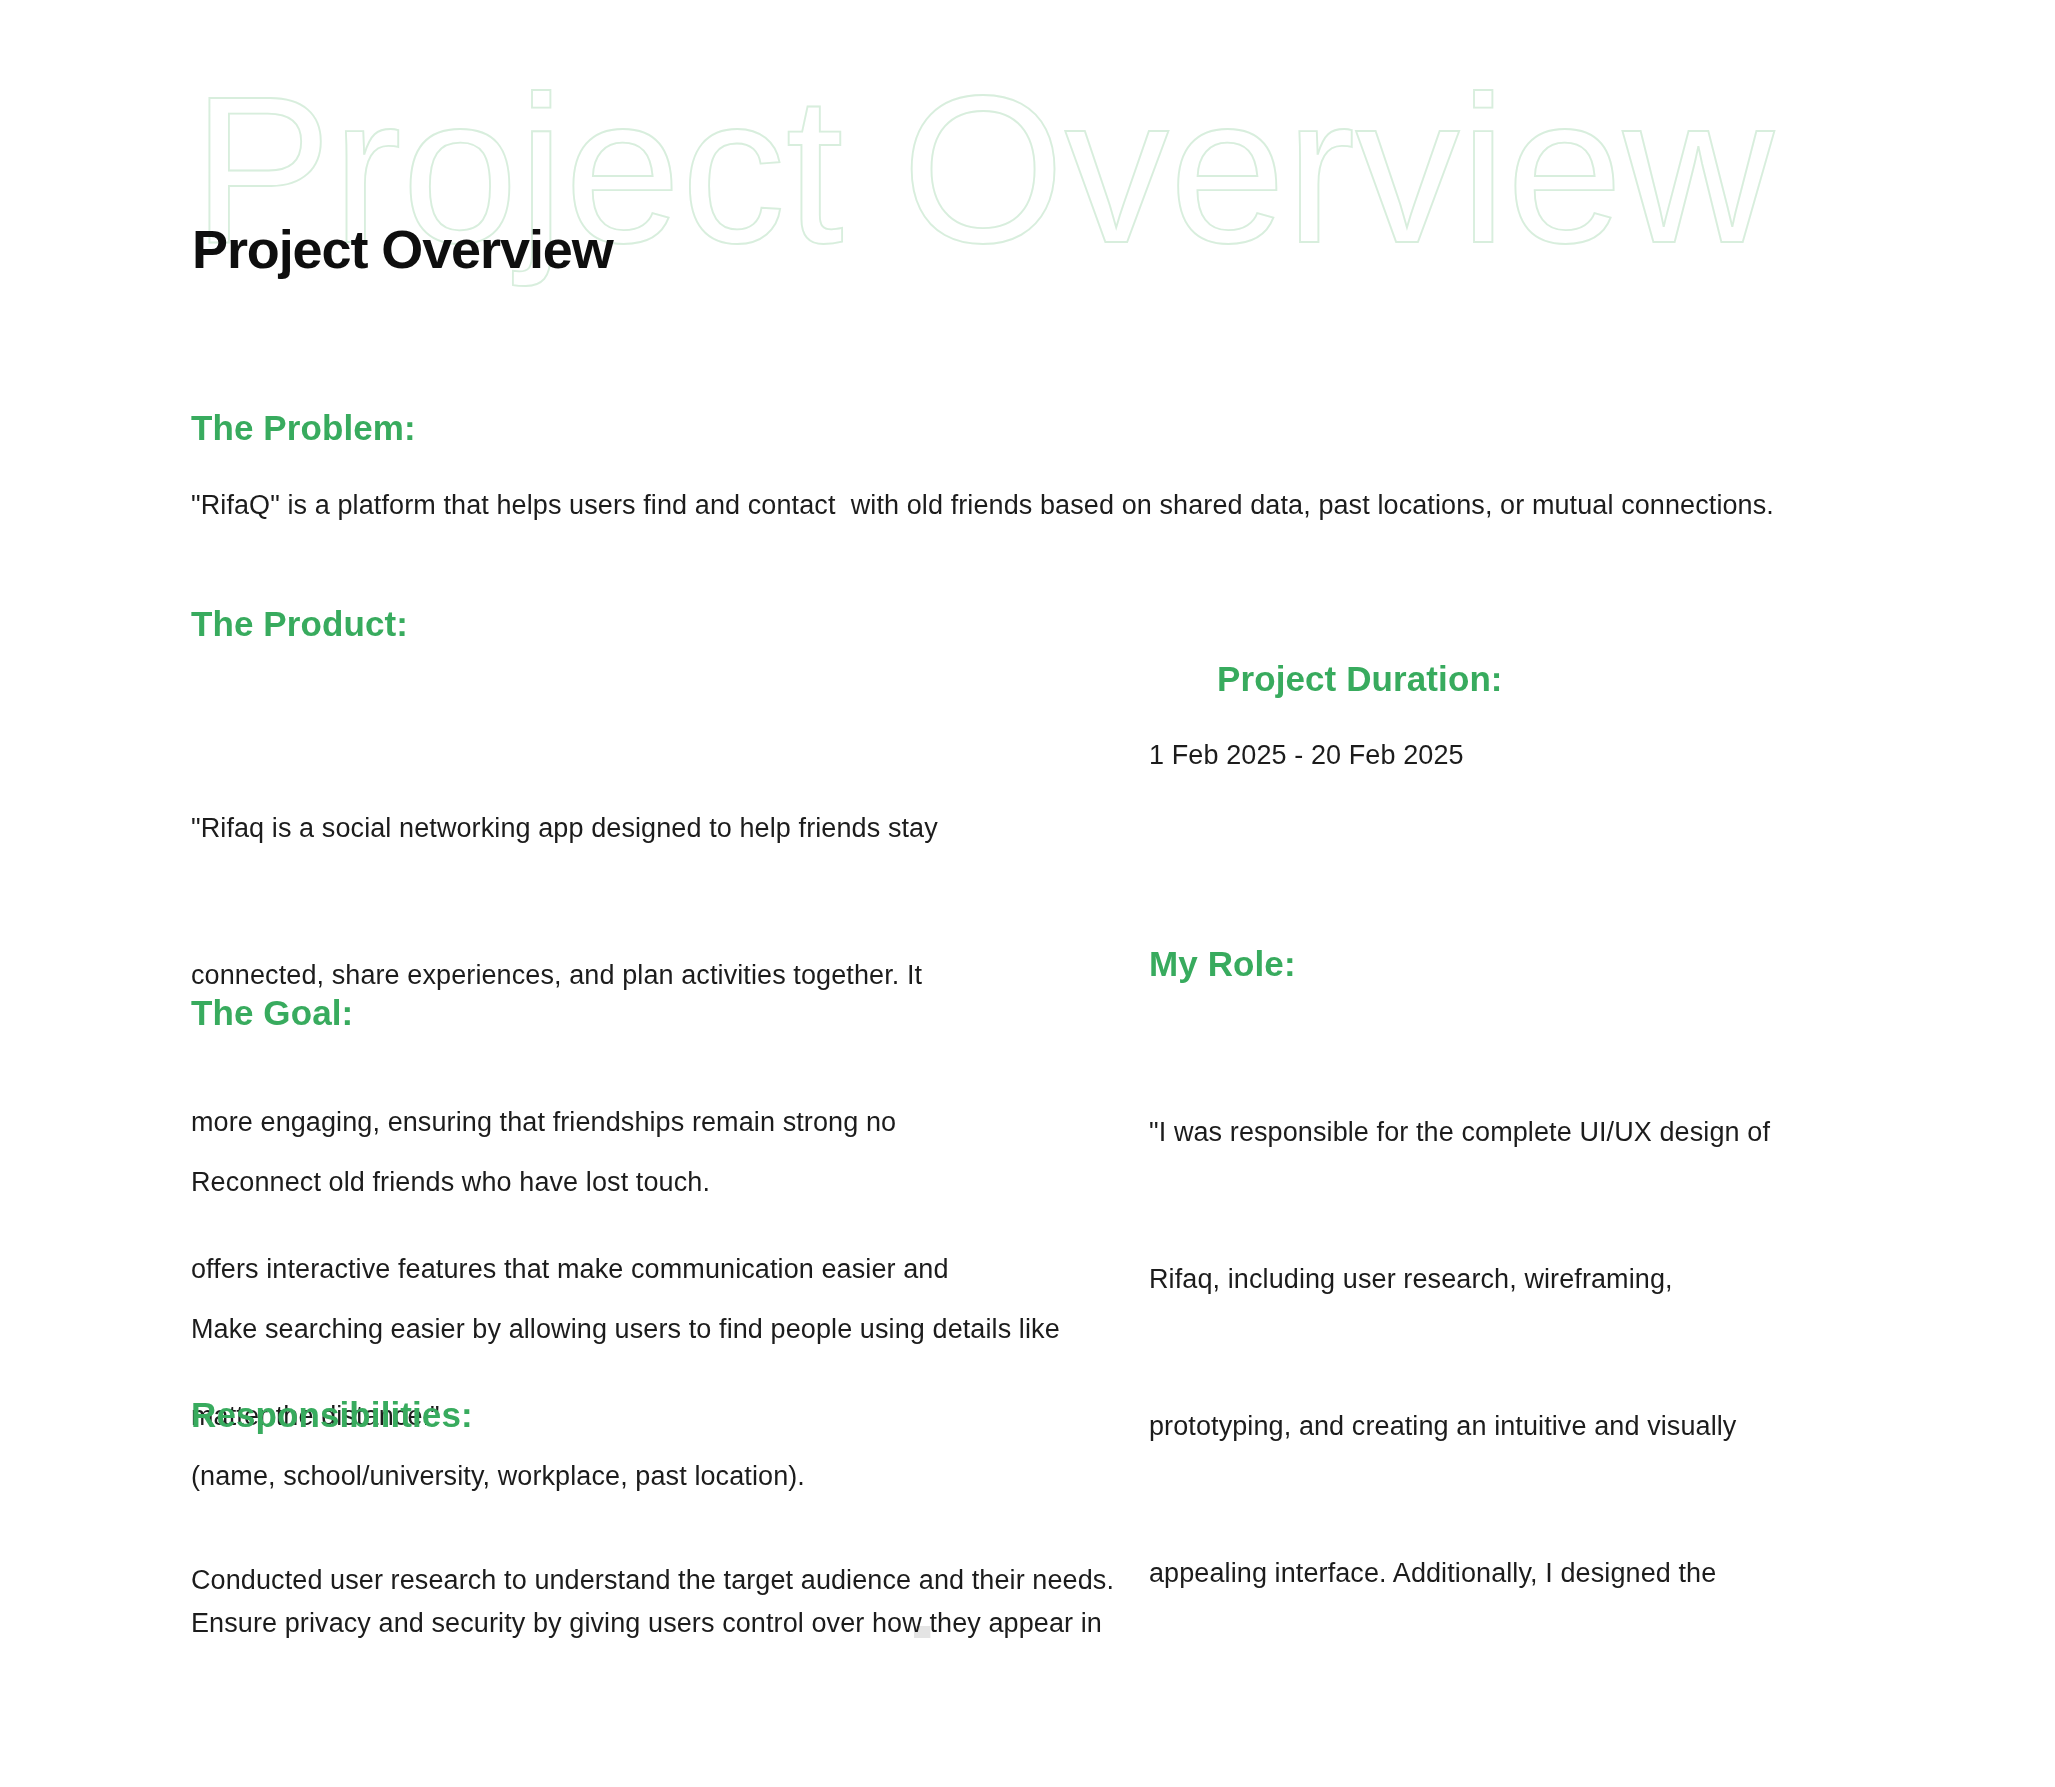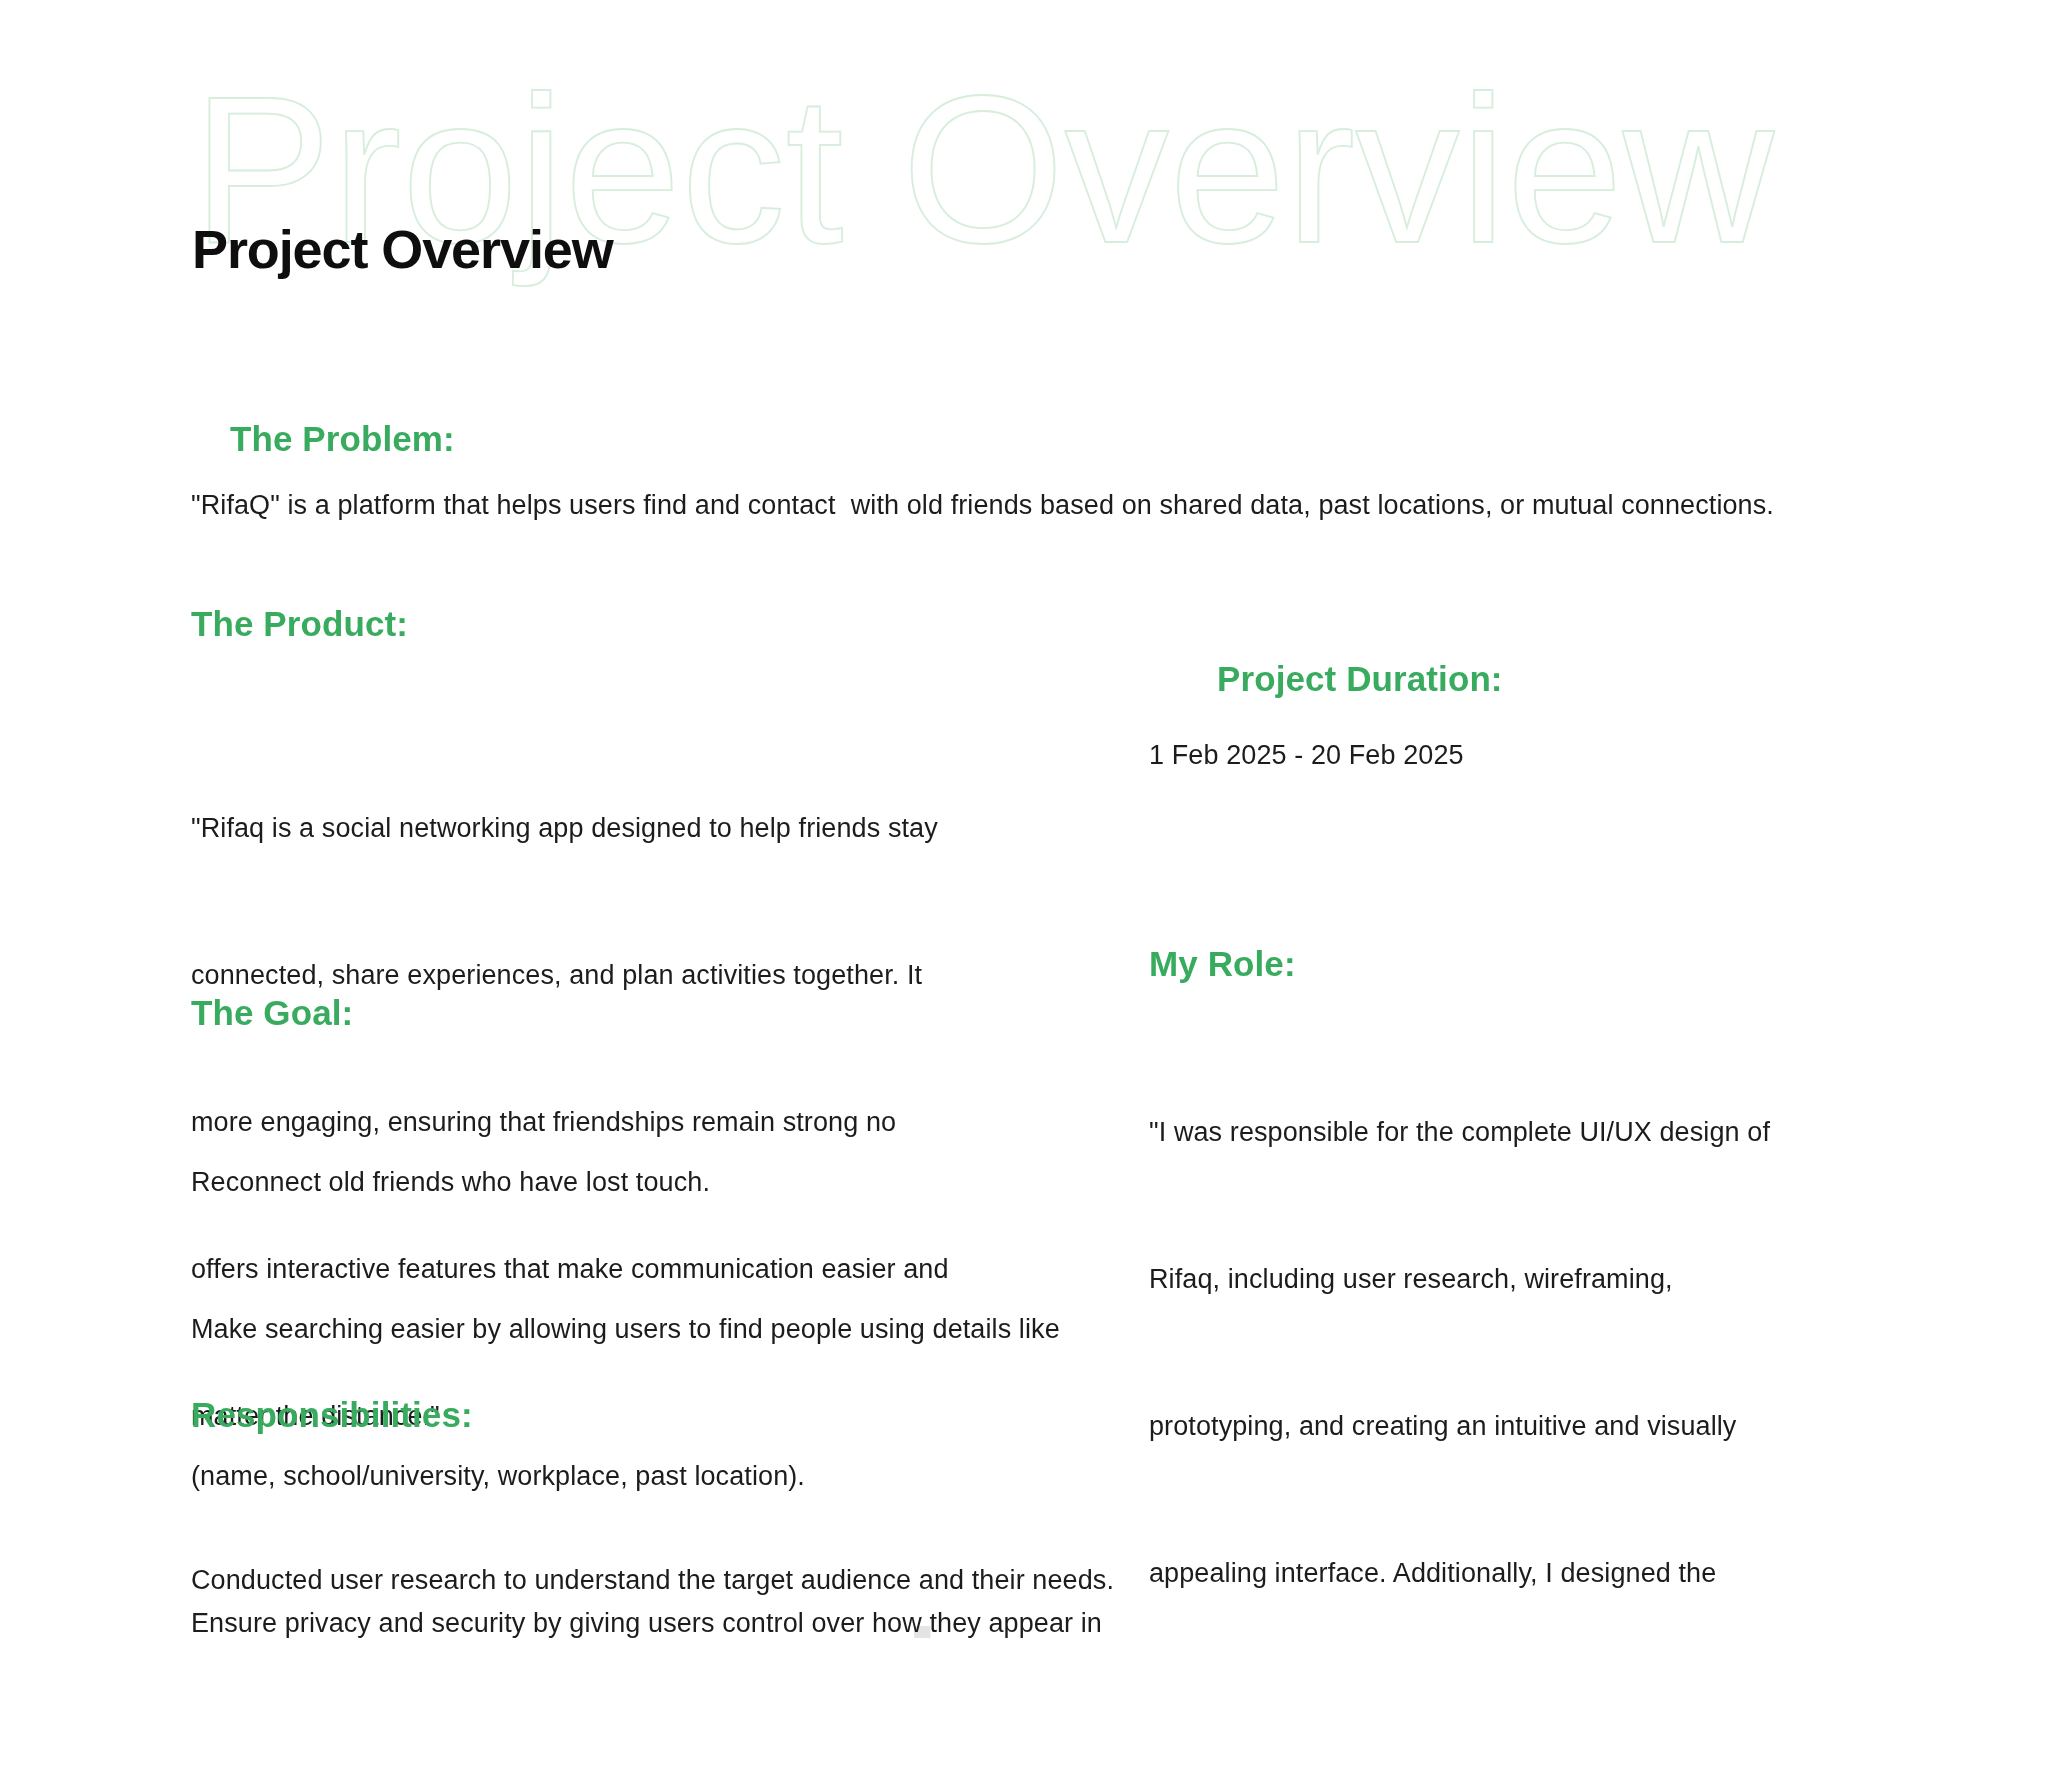--- a/index.html
+++ b/index.html
@@ -34,21 +34,21 @@
   .green-heading {
     font-size: 35px; font-weight: 700; letter-spacing: 0.1px;
     color: #38ab5e; white-space: nowrap;
   }
   .body-text {
     font-size: 27px; font-weight: 400; letter-spacing: 0.1px;
     color: #1c1c1c; white-space: pre-wrap; line-height: 49px;
   }
   .line { white-space: pre; line-height: 49px; }
   
-  #problem-heading   { left: 191px;  top: 419px; margin-left: 39px; }
+  #problem-heading   { left: 191px;  top: 408px; }
   #problem-body      { left: 191px;  top: 481px; width: 1703px; }
   #product-heading   { left: 191px;  top: 604px; }
   #product-body      { left: 191px;  top: 706px; width: 999px; }
   #goal-heading      { left: 191px;  top: 993px; }
   #goal-body         { left: 191px;  top: 1060px; width: 1028px; }
   #duration-heading  { left: 1217px; top: 659px; }
   #duration-body     { left: 1149px; top: 731px; width: 808px; }
   #role-heading      { left: 1149px; top: 944px; }
   #role-body         { left: 1149px; top: 1010px; width: 822px; }
   #resp-heading      { left: 191px;  top: 1395px; }

